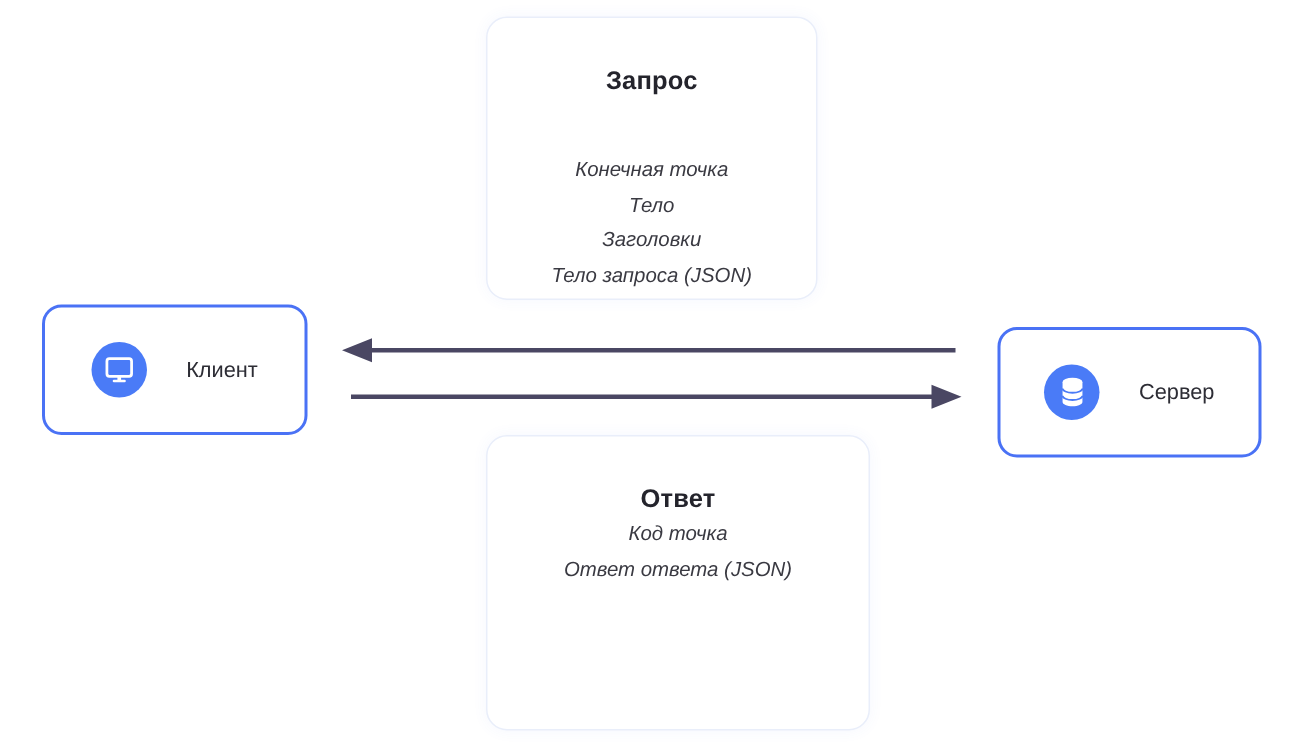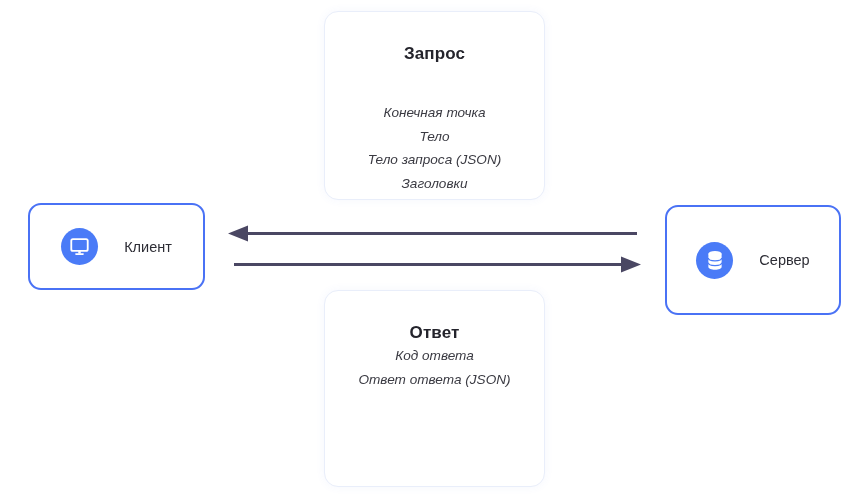--- a/index.html
+++ b/index.html
@@ -34,21 +34,21 @@
   #request-card {
     left: 324px;
     top: 11px;
     width: 221px;
     height: 189px;
     gap: 36px;
   }
   #response-card {
     left: 324px;
     top: 290px;
-    width: 221px;
+    width: 256px;
     height: 197px;
   }
   .card-title {
     font-size: 17px;
     font-weight: bold;
     color: #24242c;
     letter-spacing: 0.1px;
     text-align: center;
   }
   #request-card .card-title { margin-top: 32px; }
@@ -79,23 +79,23 @@
     gap: 26px;
   }
   #client-node {
     left: 28px;
     top: 203px;
     width: 177px;
     height: 87px;
   }
   #server-node {
     left: 665px;
-    top: 205px;
+    top: 218px;
     width: 176px;
-    height: 110px;
+    height: 87px;
   }
   .node-icon-circle {
     width: 37px;
     height: 37px;
     border-radius: 50%;
     background: #4a7bf7;
     display: flex;
     align-items: center;
     justify-content: center;
     flex: 0 0 auto;
@@ -120,29 +120,29 @@
 </head>
 <body>
 
 <div id="canvas">
 
   <div class="detail-card" id="request-card">
     <div class="card-title">Запрос</div>
     <div class="card-lines">
       <div class="card-line">Конечная точка</div>
       <div class="card-line">Тело</div>
+      <div class="card-line">Заголовки</div>
       <div class="card-line">Тело запроса (JSON)</div>
-      <div class="card-line">Заголовки</div>
     </div>
   </div>
 
   <div class="detail-card" id="response-card">
     <div class="card-title">Ответ</div>
     <div class="card-lines">
-      <div class="card-line">Код ответа</div>
+      <div class="card-line">Код точка</div>
       <div class="card-line">Ответ ответа (JSON)</div>
     </div>
   </div>
 
   <div class="node-box" id="client-node">
     <span class="node-icon-circle">
       <svg width="21" height="21" viewBox="0 0 24 24" aria-hidden="true">
         <rect x="2.6" y="3.6" width="18.8" height="13.4" rx="1.9" fill="none" stroke="#ffffff" stroke-width="2.1"></rect>
         <rect x="10.6" y="17.2" width="2.8" height="2.9" fill="#ffffff"></rect>
         <rect x="7.0" y="19.7" width="10.0" height="1.9" rx="0.95" fill="#ffffff"></rect>

